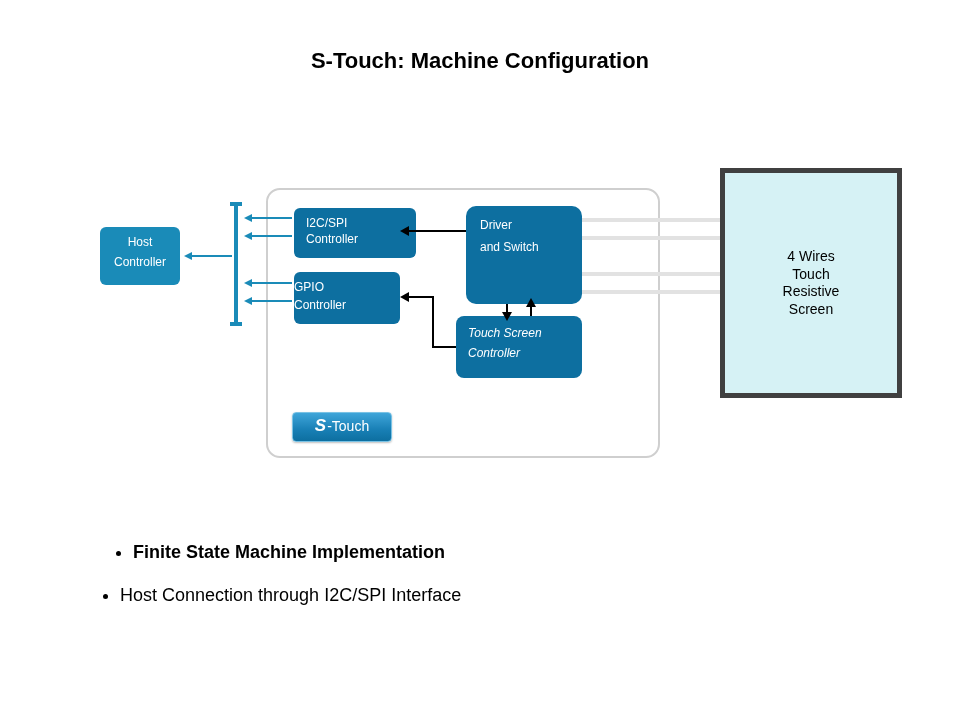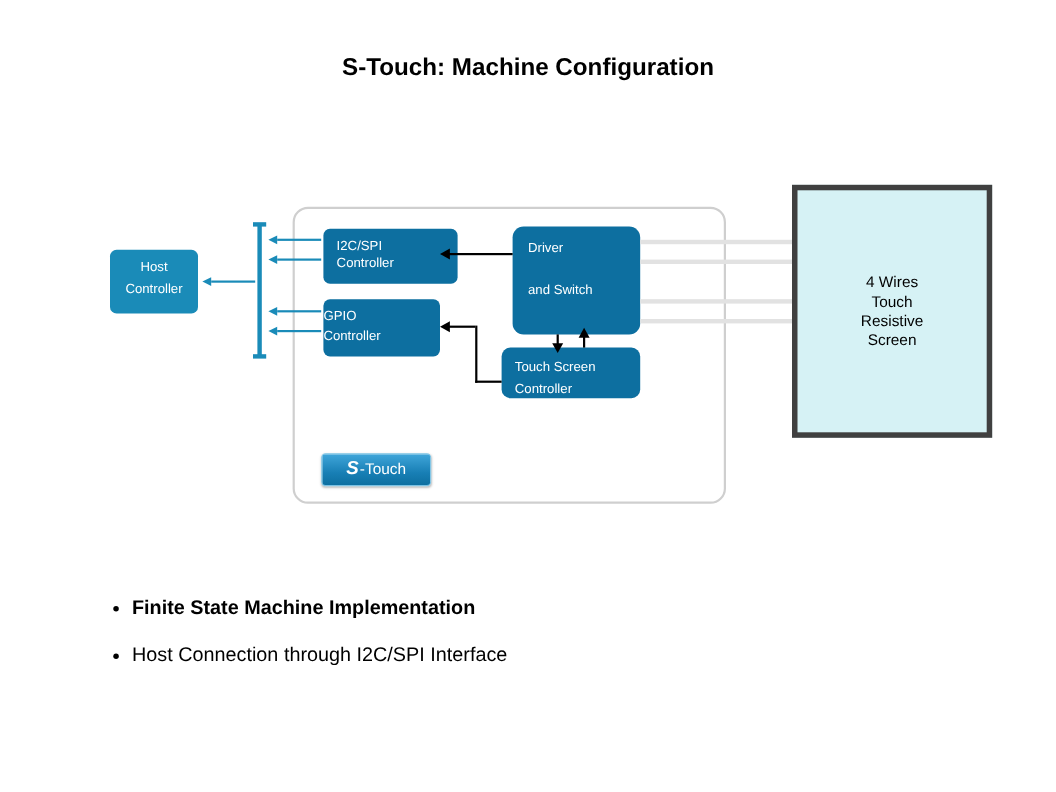--- a/index.html
+++ b/index.html
@@ -73,29 +73,30 @@
 
   .driver {
     left: 466px; top: 206px;
     width: 116px; height: 98px;
     background: #0d6fa0;
     border-radius: 10px;
     text-align: left;
     padding-left: 14px;
   }
   .driver .l1 { margin-top: 6px; }
-  .driver .l2 { margin-top: 24px; }
+  .driver .l2 { margin-top: 8px; }
 
   .tsc {
     left: 456px; top: 316px;
-    width: 126px; height: 46px;
+    width: 126px; height: 62px;
     background: #0d6fa0;
     border-radius: 8px;
     text-align: left;
     padding-left: 12px;
+    font-style: italic;
   }
   .tsc .l1 { margin-top: 4px; }
   .tsc .l2 { margin-top: 6px; }
 
   .panel {
     position: absolute;
     left: 720px; top: 168px;
     width: 182px; height: 230px;
     background: #d6f2f5;
     border: 5px solid #404040;
@@ -214,21 +215,21 @@
   
   .bullets {
     position: absolute;
     left: 98px; top: 540px;
     font-size: 18px;
     line-height: 1.4;
     color: #000;
   }
   .bullets ul { margin: 0; padding-left: 22px; }
   .bullets li { margin-bottom: 18px; }
-  .bullets li.first { font-weight: bold; }
+  .bullets li.first { font-weight: bold; margin-left: 13px; }
 </style>
 </head>
 <body>
 
 <div class="title">S-Touch: Machine Configuration</div>
 
 <div class="block host">
   <div class="l1">Host</div>
   <div class="l2">Controller</div>
 </div>

